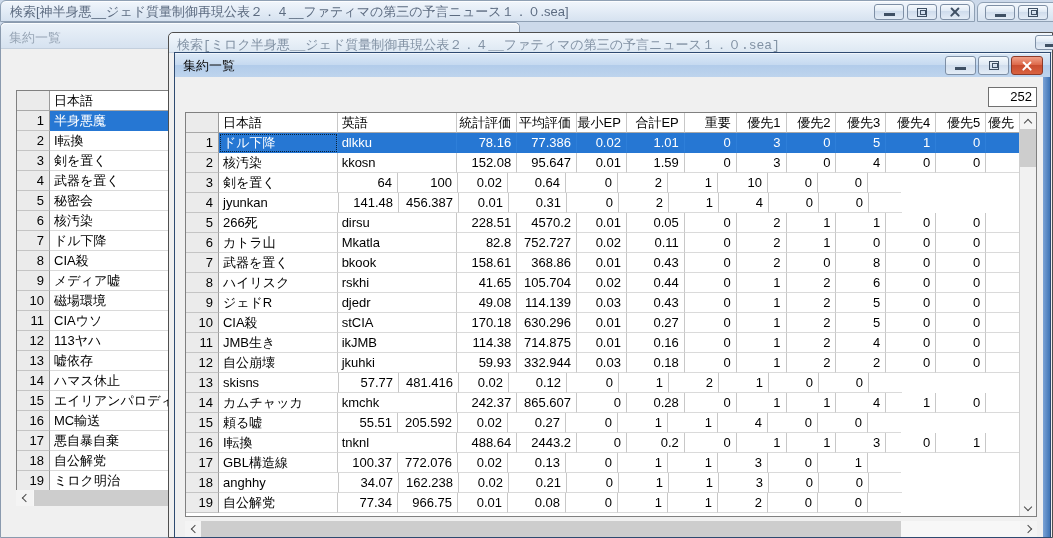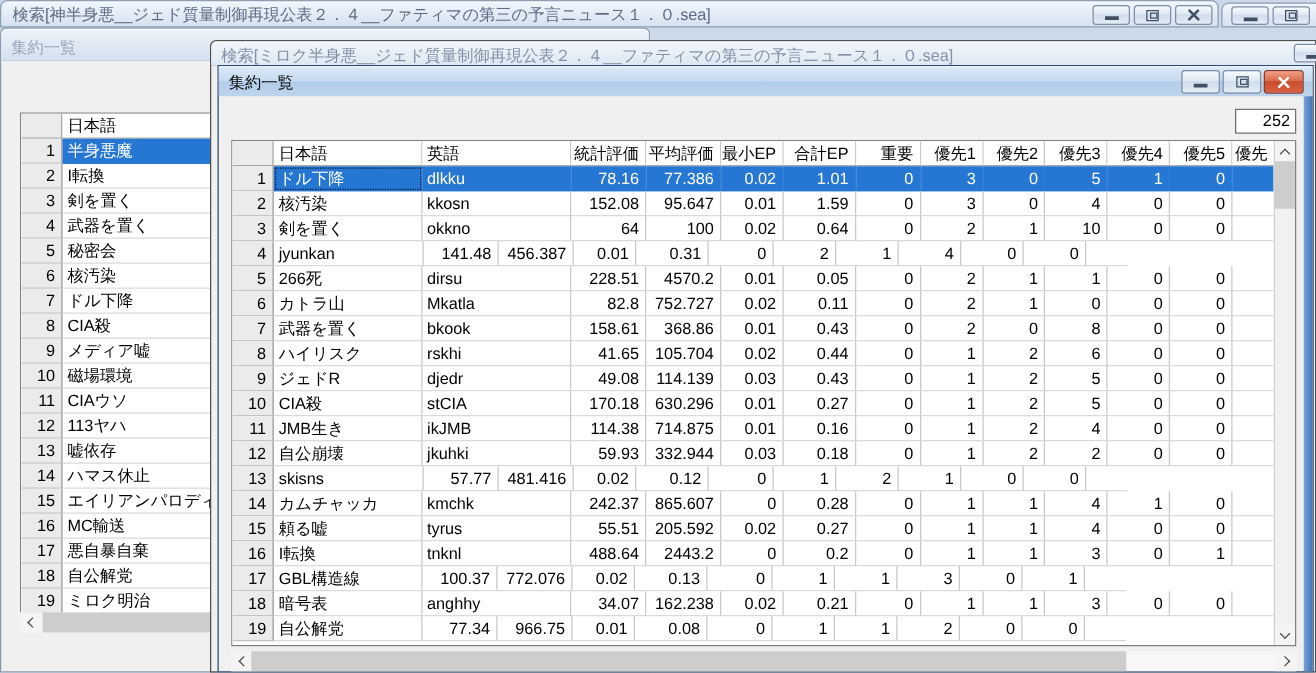--- a/index.html
+++ b/index.html
@@ -47,21 +47,21 @@
     background:linear-gradient(#ebf2f9,#d6e2f0);
     border-bottom:1px solid #c3cfdd; border-radius:5px 5px 0 0;
     box-shadow:inset 0 1px 0 rgba(255,255,255,.8); }
   #left-window .lw-titlebar .ttext { position:absolute; left:8px; top:6px; color:#98a6b6; }
 
   
   #mid-window { left:168px; top:32px; width:885px; height:506px; z-index:2;
     background:#f0f0f0; border:1px solid #4f4f4f; border-radius:5px 0 0 0; }
   #mid-window .mw-titlebar { height:20px;
     background:linear-gradient(#f2f7fc,#dde8f3);
-    border-bottom:1px solid #c3cfdd; border-radius:5px 0 0 0; }
+    border-bottom:1px solid #c3cfdd; border-radius:5px 0 0 0;font-family:Liberation Mono, monospace; }
   #mid-window .mw-titlebar .ttext { position:absolute; left:8px; top:3px;
     color:#8292a4; white-space:nowrap; }
   #mid-window .mw-partial-btn { left:866px; top:2px; }
 
   
   #front-window { left:174px; top:52px; width:877px; height:486px; z-index:3;
     background:#f0f0f0; border:1px solid #2e4a70; }
   #front-window .fw-titlebar { height:24px;
     background:linear-gradient(#dce9f7 0%,#c6daf0 48%,#b2ccea 52%,#bed4ed 100%);
     box-shadow:inset 0 1px 0 rgba(255,255,255,.6); }
@@ -321,21 +321,20 @@
           <div class="tcell c8">3</div>
           <div class="tcell c9">0</div>
           <div class="tcell c10">4</div>
           <div class="tcell c11">0</div>
           <div class="tcell c12">0</div>
           <div class="tcell c13"></div>
         </div>
         <div class="trow">
           <div class="tcell c0 rownum">3</div>
           <div class="tcell c1 textcol">剣を置く</div>
-          <div class="tcell c2 textcol">okkno</div>
           <div class="tcell c3">64</div>
           <div class="tcell c4">100</div>
           <div class="tcell c5">0.02</div>
           <div class="tcell c6">0.64</div>
           <div class="tcell c7">0</div>
           <div class="tcell c8">2</div>
           <div class="tcell c9">1</div>
           <div class="tcell c10">10</div>
           <div class="tcell c11">0</div>
           <div class="tcell c12">0</div>
@@ -511,21 +510,20 @@
           <div class="tcell c8">1</div>
           <div class="tcell c9">1</div>
           <div class="tcell c10">4</div>
           <div class="tcell c11">1</div>
           <div class="tcell c12">0</div>
           <div class="tcell c13"></div>
         </div>
         <div class="trow">
           <div class="tcell c0 rownum">15</div>
           <div class="tcell c1 textcol">頼る嘘</div>
-          <div class="tcell c2 textcol">tyrus</div>
           <div class="tcell c3">55.51</div>
           <div class="tcell c4">205.592</div>
           <div class="tcell c5">0.02</div>
           <div class="tcell c6">0.27</div>
           <div class="tcell c7">0</div>
           <div class="tcell c8">1</div>
           <div class="tcell c9">1</div>
           <div class="tcell c10">4</div>
           <div class="tcell c11">0</div>
           <div class="tcell c12">0</div>
@@ -557,21 +555,20 @@
           <div class="tcell c7">0</div>
           <div class="tcell c8">1</div>
           <div class="tcell c9">1</div>
           <div class="tcell c10">3</div>
           <div class="tcell c11">0</div>
           <div class="tcell c12">1</div>
           <div class="tcell c13"></div>
         </div>
         <div class="trow">
           <div class="tcell c0 rownum">18</div>
-          <div class="tcell c1 textcol">暗号表</div>
           <div class="tcell c2 textcol">anghhy</div>
           <div class="tcell c3">34.07</div>
           <div class="tcell c4">162.238</div>
           <div class="tcell c5">0.02</div>
           <div class="tcell c6">0.21</div>
           <div class="tcell c7">0</div>
           <div class="tcell c8">1</div>
           <div class="tcell c9">1</div>
           <div class="tcell c10">3</div>
           <div class="tcell c11">0</div>

